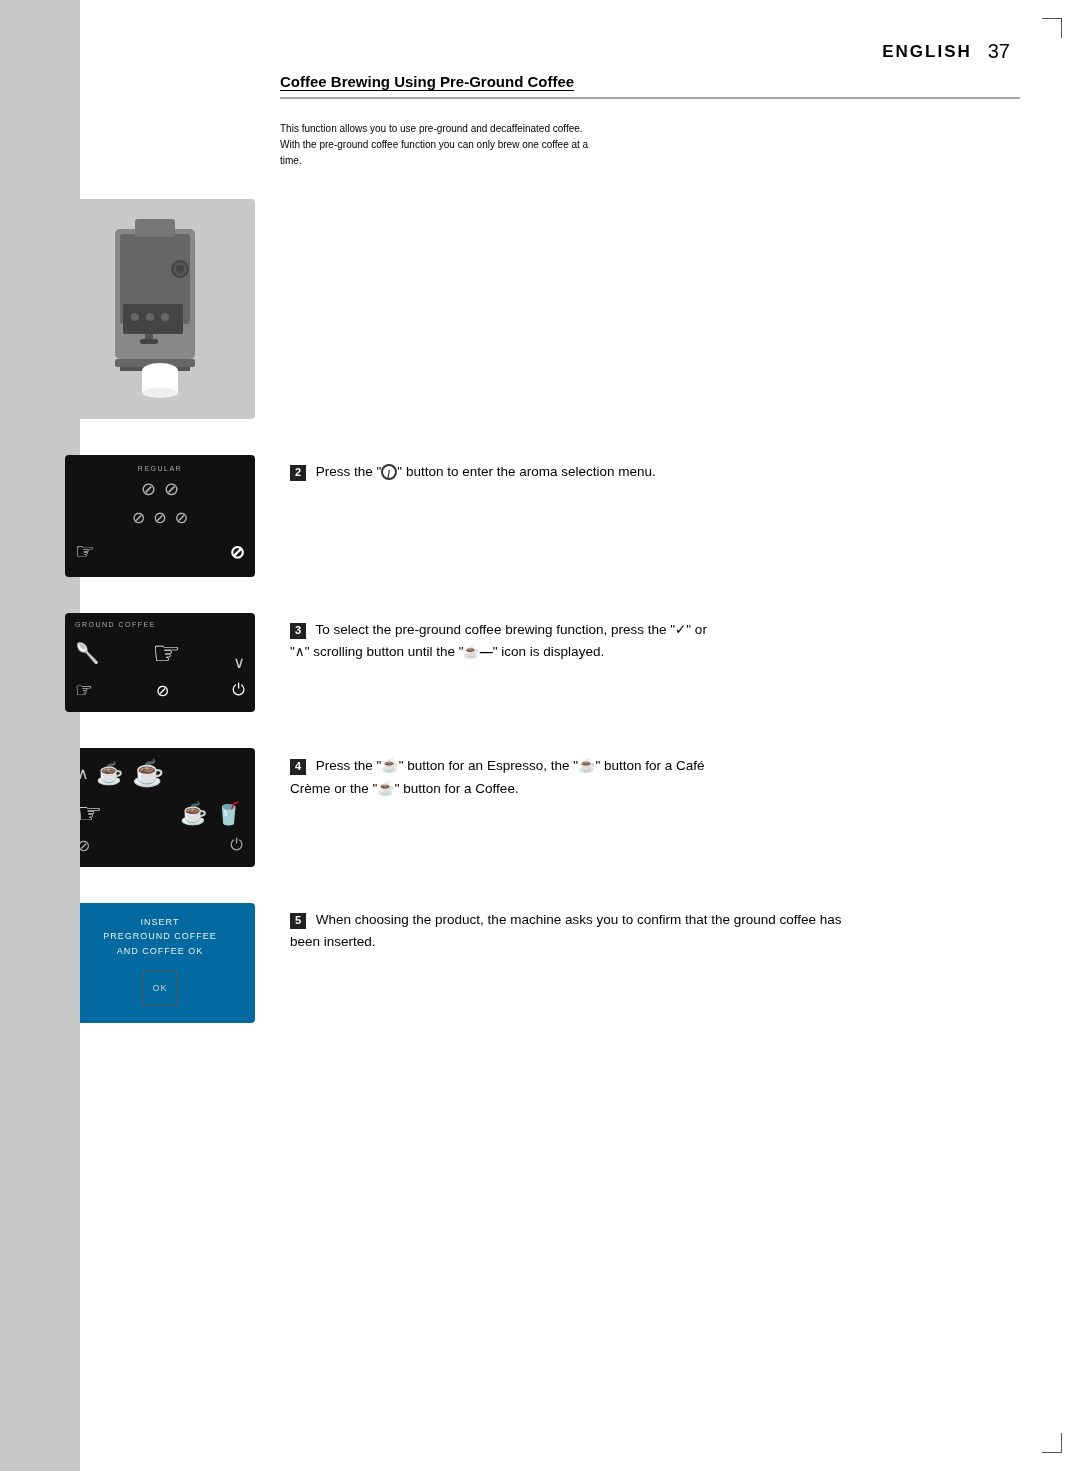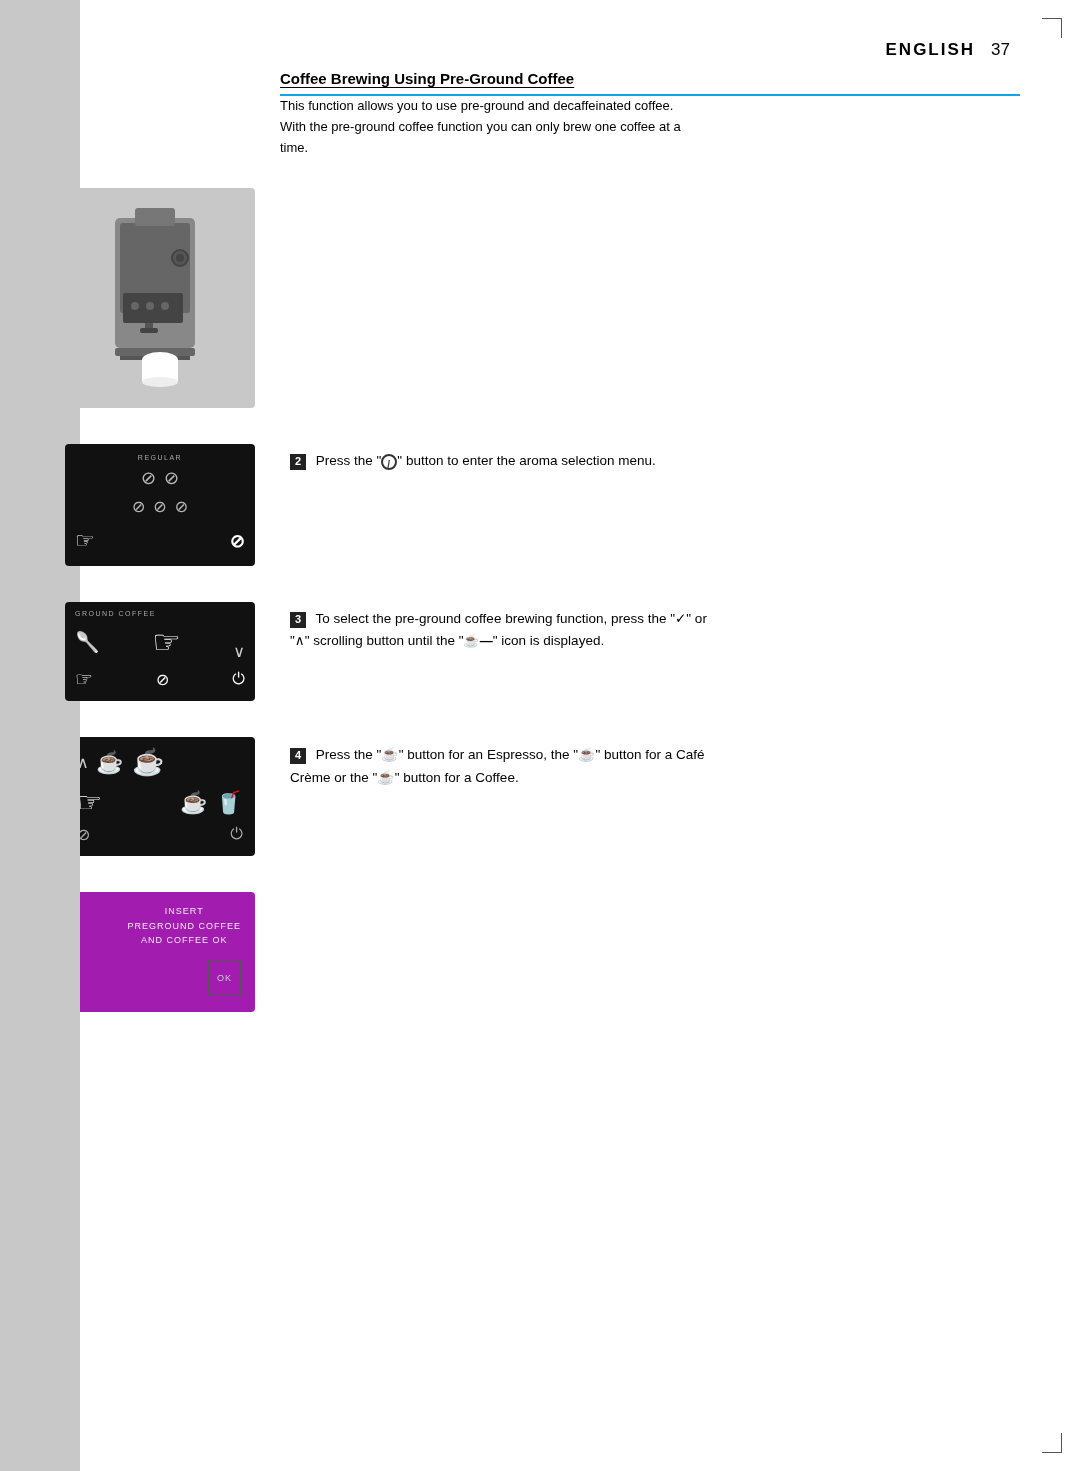--- a/index.html
+++ b/index.html
@@ -42,43 +42,44 @@
 
     .page-header-title {
       font-weight: 900;
       font-size: 17px;
       letter-spacing: 2px;
       margin-right: 16px;
       padding-left: 36px;
     }
 
     .page-number {
-      font-size: 17px;
+      font-size: 20px;
       font-weight: 400;
     }
 
     
     .section-title-bar {
-      border-bottom: 2px solid #0ea5e9;
+      border-bottom: 2px solid #a3a3a3;
       padding-bottom: 6px;
+      margin-bottom: 22px;
       margin-left: 220px;
     }
 
     .section-title {
       font-weight: 700;
       font-size: 15px;
       text-decoration: underline;
       text-underline-offset: 3px;
     }
 
     
     .intro-text {
       margin-left: 220px;
       margin-bottom: 30px;
-      font-size: 13px;
+      font-size: 10px;
       line-height: 1.6;
       max-width: 560px;
     }
 
     
     .step-row {
       display: flex;
       flex-direction: row;
       margin-bottom: 36px;
       align-items: flex-start;
@@ -191,28 +192,28 @@
       margin-bottom: 6px;
     }
 
     .cup-panel-bottom {
       display: flex;
       justify-content: space-between;
     }
 
     
     .insert-panel {
-      background: #a21caf;
+      background: #0369a1;
       color: #fff;
       width: 190px;
       border-radius: 4px;
       padding: 12px 14px;
       display: flex;
       flex-direction: column;
-      align-items: flex-end;
+      align-items: center;
       min-height: 120px;
     }
 
     .insert-panel-text {
       font-size: 9px;
       letter-spacing: 1px;
       color: #eee;
       text-align: center;
       line-height: 1.6;
     }
@@ -399,15 +400,20 @@
     <div class="step-image-panel">
       <div class="insert-panel">
         <div class="insert-panel-text">
           <div>INSERT</div>
           <div>PREGROUND COFFEE</div>
           <div>AND COFFEE OK</div>
         </div>
         <div class="ok-btn">OK</div>
       </div>
     </div>
+    <div class="step-text">
+      <span class="step-number-badge">5</span>
+      <span>When choosing the product, the machine asks you to confirm that the
+ground coffee has been inserted.</span>
+    </div>
   </div>
 
 </div>
 
 </body></html>

